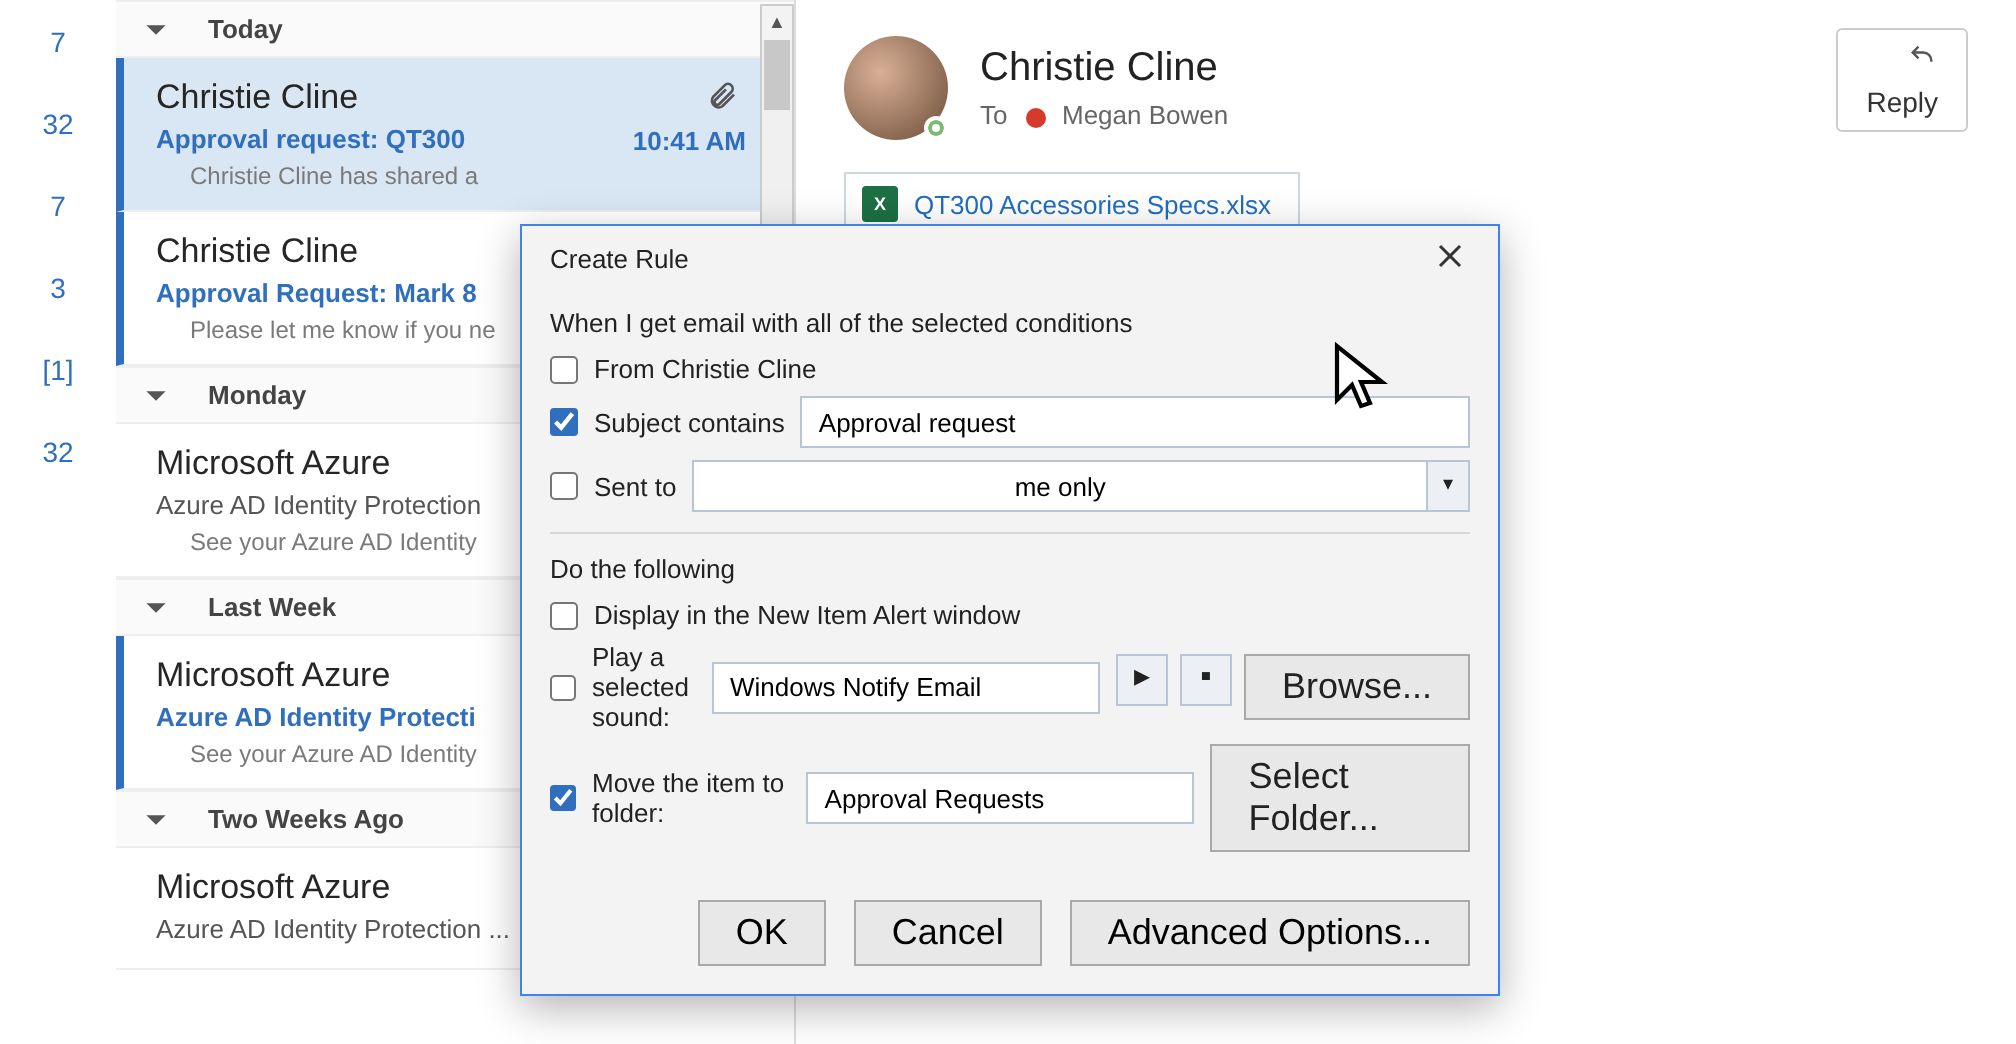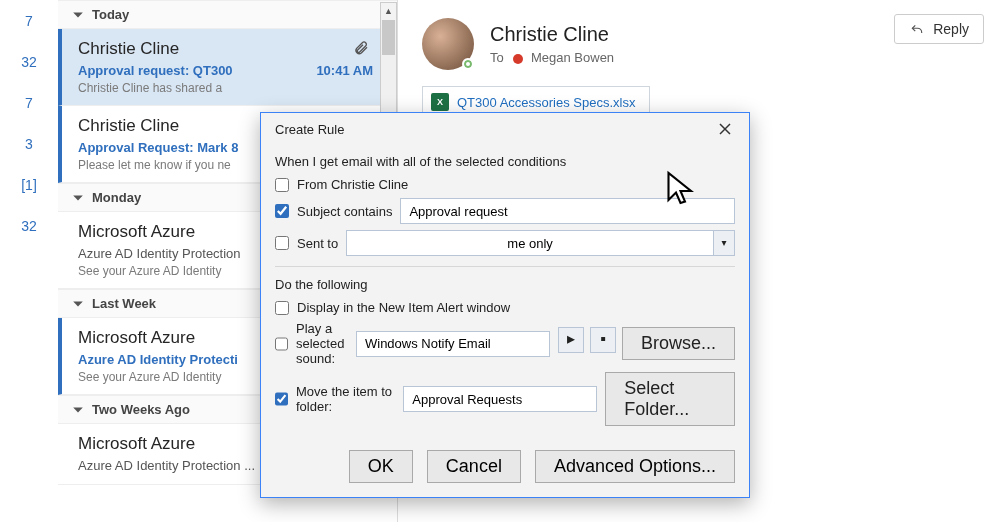--- a/index.html
+++ b/index.html
@@ -8,36 +8,36 @@
   
   .counts-col { position: absolute; left: 0; top: 0; width: 58px; height: 100%; background: #fff; padding-top: 6px; }
   .counts-col .count { text-align: center; color: #2f6fbd; font-size: 14px; padding: 7px 0 18px 0; font-weight: 500;}
 
   
   .msg-list { position: absolute; left: 58px; top: 0; width: 340px; height: 100%; background: #fff; border-right: 1px solid #ddd; }
   .vscroll { position: absolute; right: 0; top: 2px; width: 17px; height: 490px; background: #f0f0f0; border:1px solid #ccc;}
   .vscroll .up, .vscroll .down { height: 17px; text-align: center; font-size: 9px; line-height: 17px; color:#555; background:#f3f3f3; cursor:pointer;}
   .vscroll .thumb { position:absolute; top:17px; left:1px; width:13px; height:35px; background:#c8c8c8;}
 
-  .group-header { display:flex; align-items:center; gap:8px; padding: 6px 12px 6px 14px; background:#fafafa; border-bottom:1px solid #eee; border-top:1px solid #eee; font-size: 13px; color:#444; font-weight:600; cursor:pointer;}
+  .group-header { display:flex; align-items:center; gap:20px; padding: 6px 12px 6px 14px; background:#fafafa; border-bottom:1px solid #eee; border-top:1px solid #eee; font-size: 13px; color:#444; font-weight:600; cursor:pointer;}
   .group-header svg { width:12px; height:12px; fill:#555; }
 
   .msg-item { padding: 10px 18px 10px 20px; border-bottom: 1px solid #eee; position:relative; cursor:pointer;}
   .msg-item.unread { border-left: 4px solid #2f6fbd; padding-left:16px;}
   .msg-item.selected { background: #d9e6f4; }
   .msg-item .from { font-size: 17px; color: #262626; font-weight: 400; margin-bottom: 2px; }
   .msg-item .subject { font-size: 13px; color: #2f6fbd; font-weight: 600; display:inline-block;}
   .msg-item .time { font-size: 13px; color: #2f6fbd; font-weight: 600; position:absolute; right: 24px; top: 34px;}
-  .msg-item .preview { font-size: 12px; color: #7a7a7a; margin-top: 2px; }
+  .msg-item .preview { font-size: 12px; color: #7a7a7a; margin-top: 2px; margin-left: 17px; }
   .msg-item .date { font-size: 12px; color:#666; position:absolute; right:24px; top:36px;}
   .msg-item .attach { position:absolute; right: 28px; top: 10px; color:#555; }
 
   
   .reading-pane { position:absolute; left: 398px; top:0; right:0; height:100%; padding: 18px 24px; background:#fff;}
-  .reply-btn { position:absolute; right:24px; top: 14px; padding: 6px 14px; border:1px solid #ccc; border-radius:3px; font-size: 14px; display:flex; align-items:flex-end; gap:8px; color:#333; background:#fff; cursor:pointer;}
+  .reply-btn { position:absolute; right:24px; top: 14px; padding: 6px 14px; border:1px solid #ccc; border-radius:3px; font-size: 14px; display:flex; align-items:flex-end; gap:8px; color:#333; background:#fff; cursor:pointer;flex-direction:column;}
   .header-row { display:flex; gap:16px; align-items:center;}
   .avatar { width:52px; height:52px; border-radius:50%; background: radial-gradient(circle at 35% 35%, #d8b096, #6b4b35); position:relative;}
   .presence { width:12px; height:12px; border-radius:50%; background:#fff; border:2px solid #fff; position:absolute; bottom:0; right:0; box-shadow: inset 0 0 0 2px #7aba6f;}
   .sender-name { font-size:20px; color:#222; font-weight:400;}
   .to-line { font-size:13px; color:#666; margin-top:4px;}
   .to-line .dot { display:inline-block; width:10px; height:10px; border-radius:50%; background:#d63a2a; margin: 0 4px 0 6px; vertical-align:middle;}
   .attach-chip { margin-top:16px; display:inline-flex; align-items:center; gap:8px; border:1px solid #cfd6dd; padding:6px 14px 6px 8px; font-size:13px; color:#1f6ec0; cursor:pointer;}
   .attach-chip .xls { width:18px; height:18px; background:#1d7044; color:#fff; font-size:9px; display:flex; align-items:center; justify-content:center; font-weight:bold; border-radius:2px;}
   .body-text { margin-top: 52px; font-size:16px; color:#222;}
 

